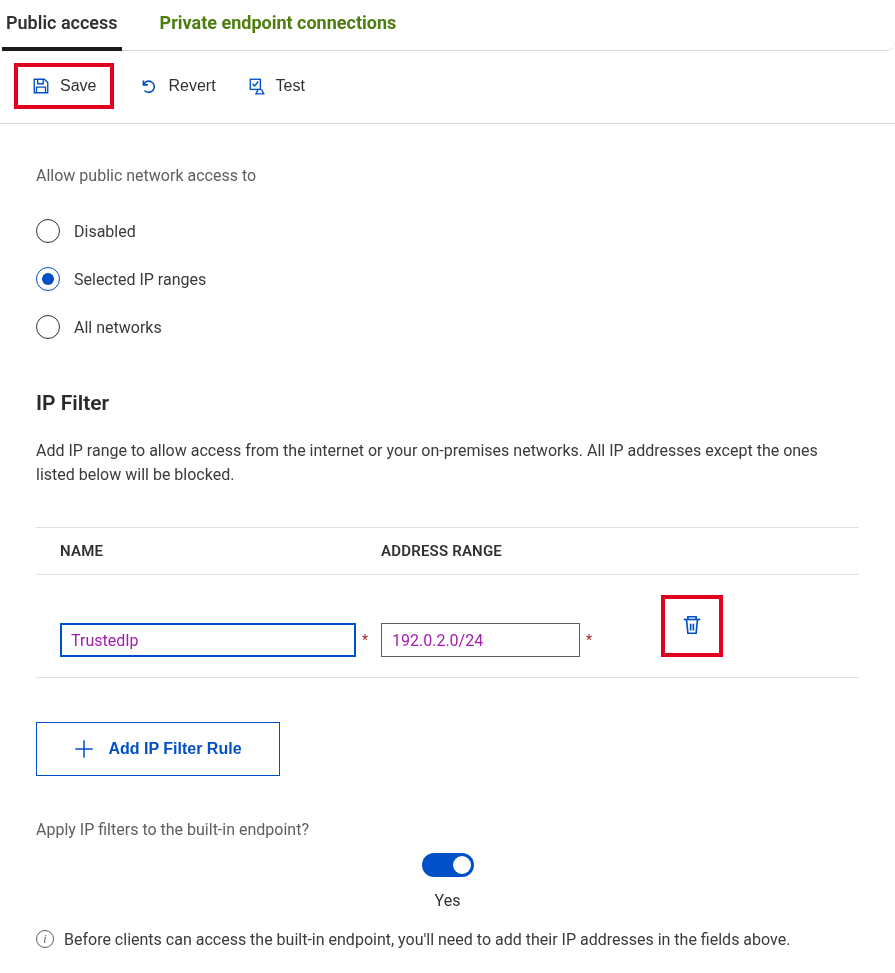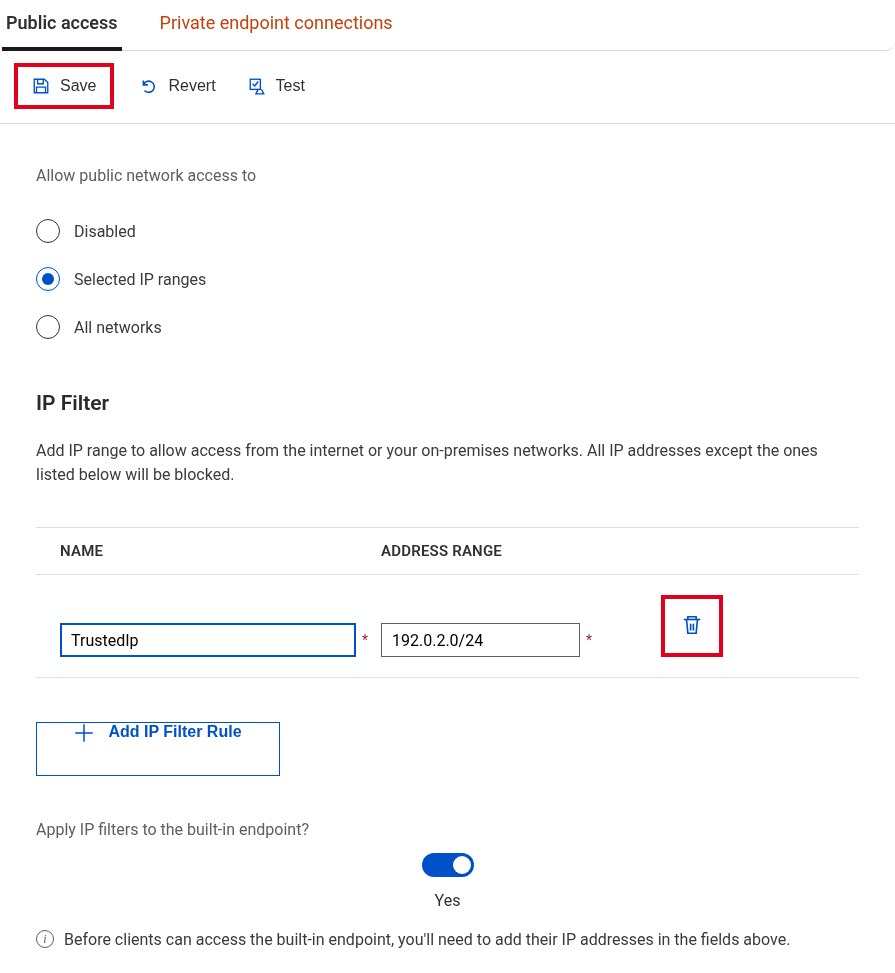--- a/index.html
+++ b/index.html
@@ -19,21 +19,21 @@
   .tab {
     font-size: 18px;
     padding: 6px 4px 14px 4px;
     cursor: pointer;
   }
   .tab.active {
     font-weight: 600;
     border-bottom: 4px solid #1b1a19;
     margin-bottom: -1px;
   }
-  .tab.link { color: #c2410c; }
+  .tab.link { color: #4d7c0f; font-weight: bold; }
   .toolbar {
     display: flex;
     align-items: center;
     gap: 20px;
     padding: 12px 20px 14px 20px;
     border-bottom: 1px solid #d6d6d6;
   }
   .tool-btn {
     display: flex;
     align-items: center;
@@ -120,42 +120,42 @@
   .table-row .col-name { padding-left: 24px; display:flex; align-items:center; }
   .table-row .col-addr { display:flex; align-items:center; }
   .asterisk { color: #a4262c; font-size: 14px; margin-left: 6px; }
   input.field {
     width: 296px;
     height: 34px;
     border: 1px solid #1b1a19;
     padding: 0 10px;
     font-size: 16px;
     font-family: inherit;
-    color: #000000;
+    color: #a21caf;
   }
   input.field.focus { border: 1px solid #0050c7; box-shadow: 0 0 0 1px #0050c7 inset; }
   input.field.light { border: 1px solid #605e5c; width: 199px; }
   .delete-wrap {
     margin-left: 20px;
     width: 62px; height: 62px;
     display:flex; align-items:center; justify-content:center;
     border: 4px solid #e1001e;
   }
   .delete-btn {
     background:none; border:none; cursor:pointer;
     color:#0050c7;
   }
   .delete-btn svg { width: 22px; height: 22px; }
   .add-btn {
     margin-top: 44px;
     margin-bottom: 44px;
     border: 1px solid #0050c7;
     color: #0050c7;
     background:#fff;
-    display:flex; justify-content:center;
+    display:flex; align-items:center; justify-content:center;
     gap: 14px;
     width: 244px;
     height: 54px;
     font-size: 16px;
     font-weight: 600;
     cursor:pointer;
   }
   .add-btn svg { width: 20px; height: 20px; }
   .footer-label {
     font-size: 16px;

